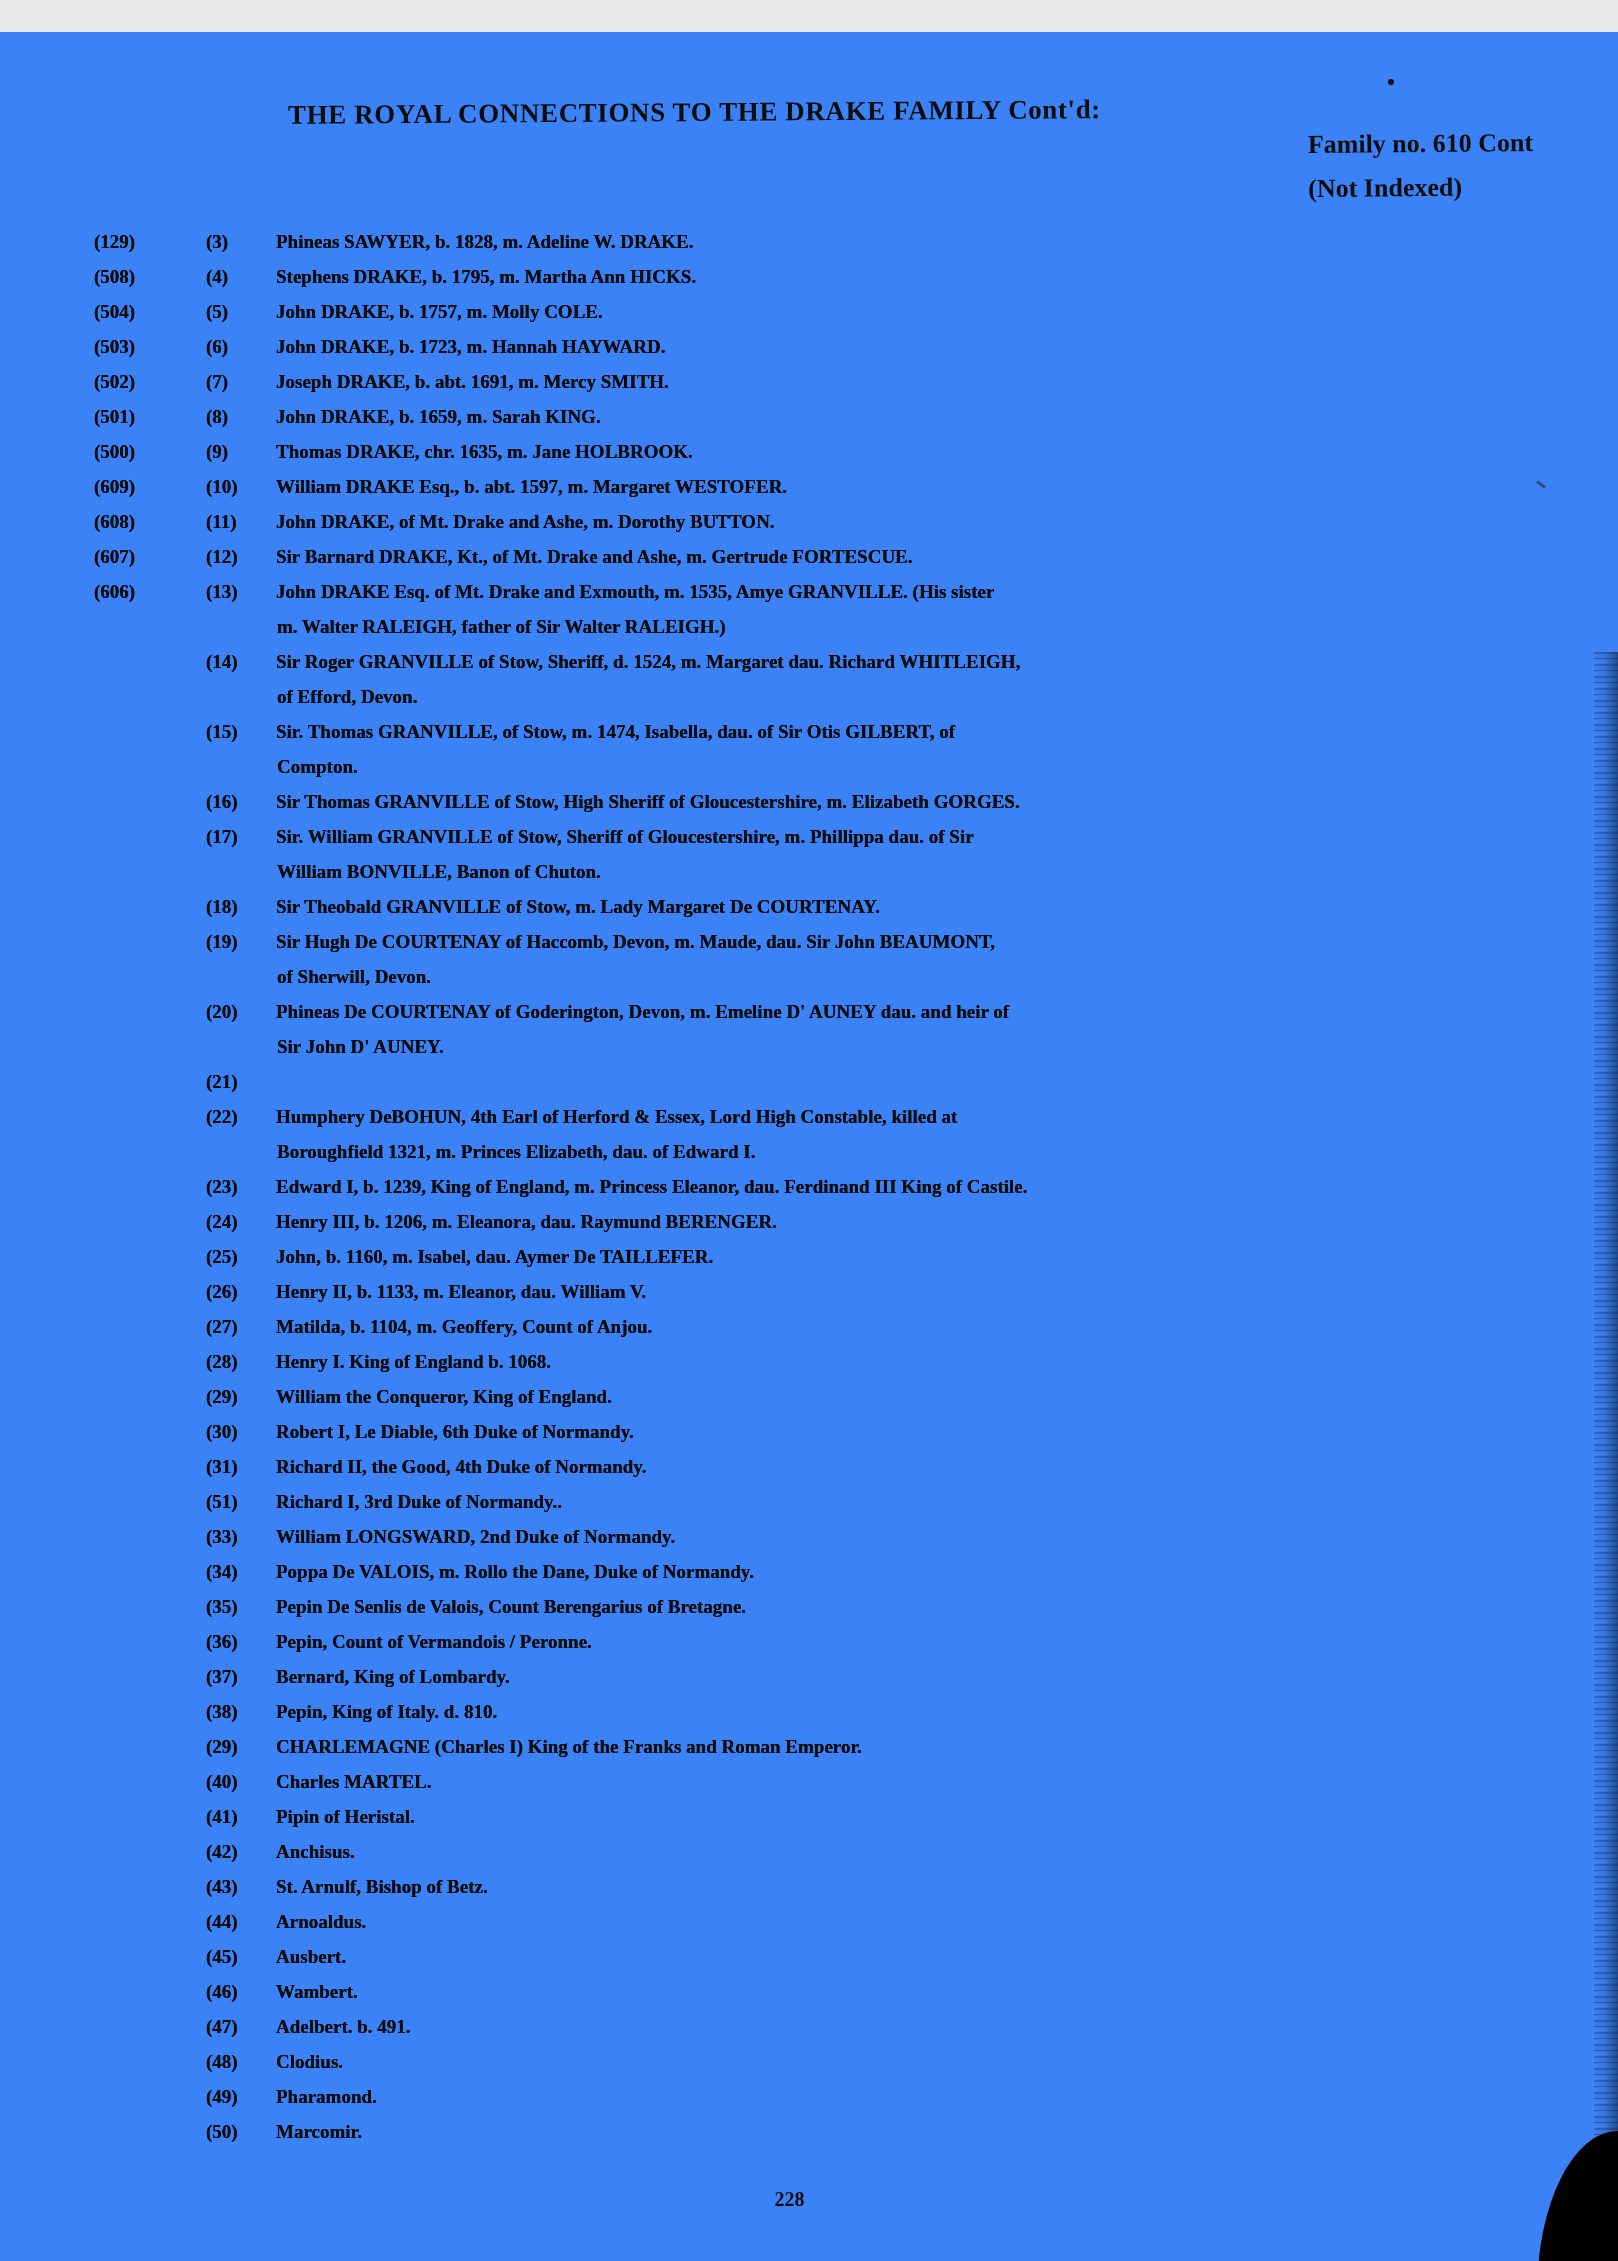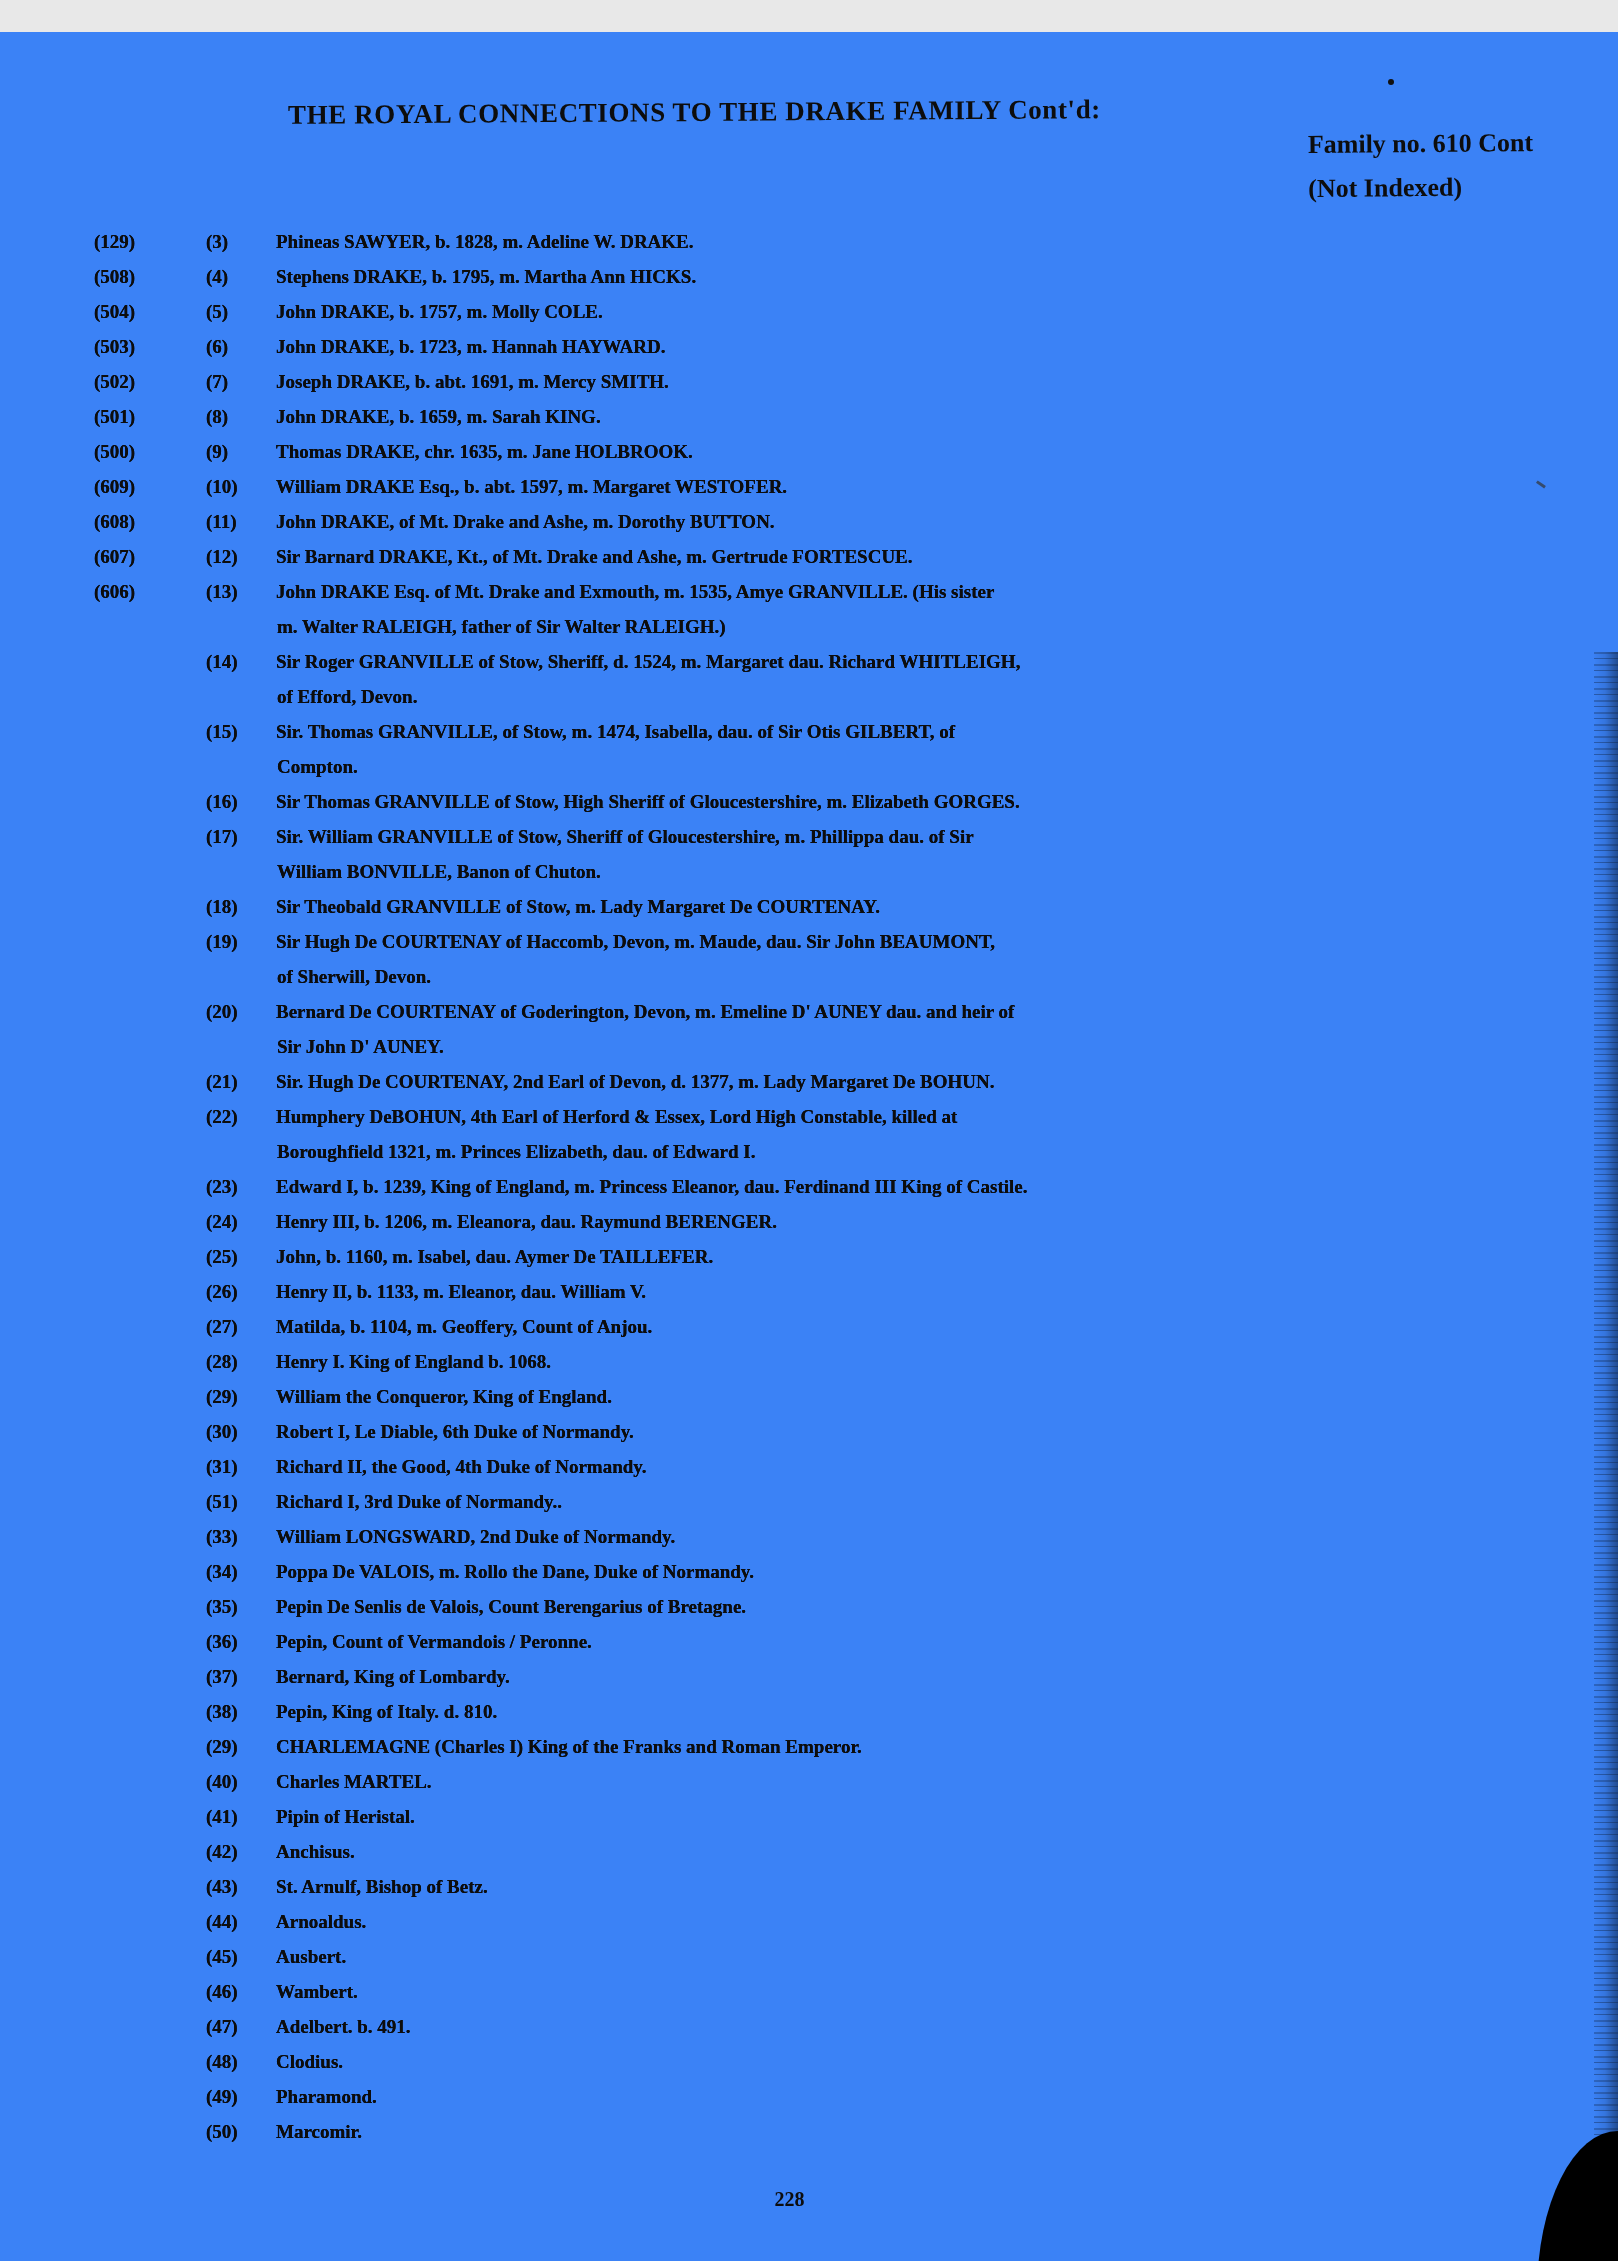--- a/index.html
+++ b/index.html
@@ -218,28 +218,27 @@
       </div>
       <div class="line">
         <span class="gen">(19)</span>
         <span class="text">Sir Hugh De COURTENAY of Haccomb, Devon, m. Maude, dau. Sir John BEAUMONT,</span>
       </div>
       <div class="line">
         <span class="cont">of Sherwill, Devon.</span>
       </div>
       <div class="line">
         <span class="gen">(20)</span>
-        <span class="text">Bernard De COURTENAY of Goderington, Devon, m. Emeline D' AUNEY dau. and heir of</span>
+        <span class="text">Phineas De COURTENAY of Goderington, Devon, m. Emeline D' AUNEY dau. and heir of</span>
       </div>
       <div class="line">
         <span class="cont">Sir John D' AUNEY.</span>
       </div>
       <div class="line">
         <span class="gen">(21)</span>
-        <span class="text">Sir. Hugh De COURTENAY, 2nd Earl of Devon, d. 1377, m. Lady Margaret De BOHUN.</span>
       </div>
       <div class="line">
         <span class="gen">(22)</span>
         <span class="text">Humphery DeBOHUN, 4th Earl of Herford &amp; Essex, Lord High Constable, killed at</span>
       </div>
       <div class="line">
         <span class="cont">Boroughfield 1321, m. Princes Elizabeth, dau. of Edward I.</span>
       </div>
       <div class="line">
         <span class="gen">(23)</span>

